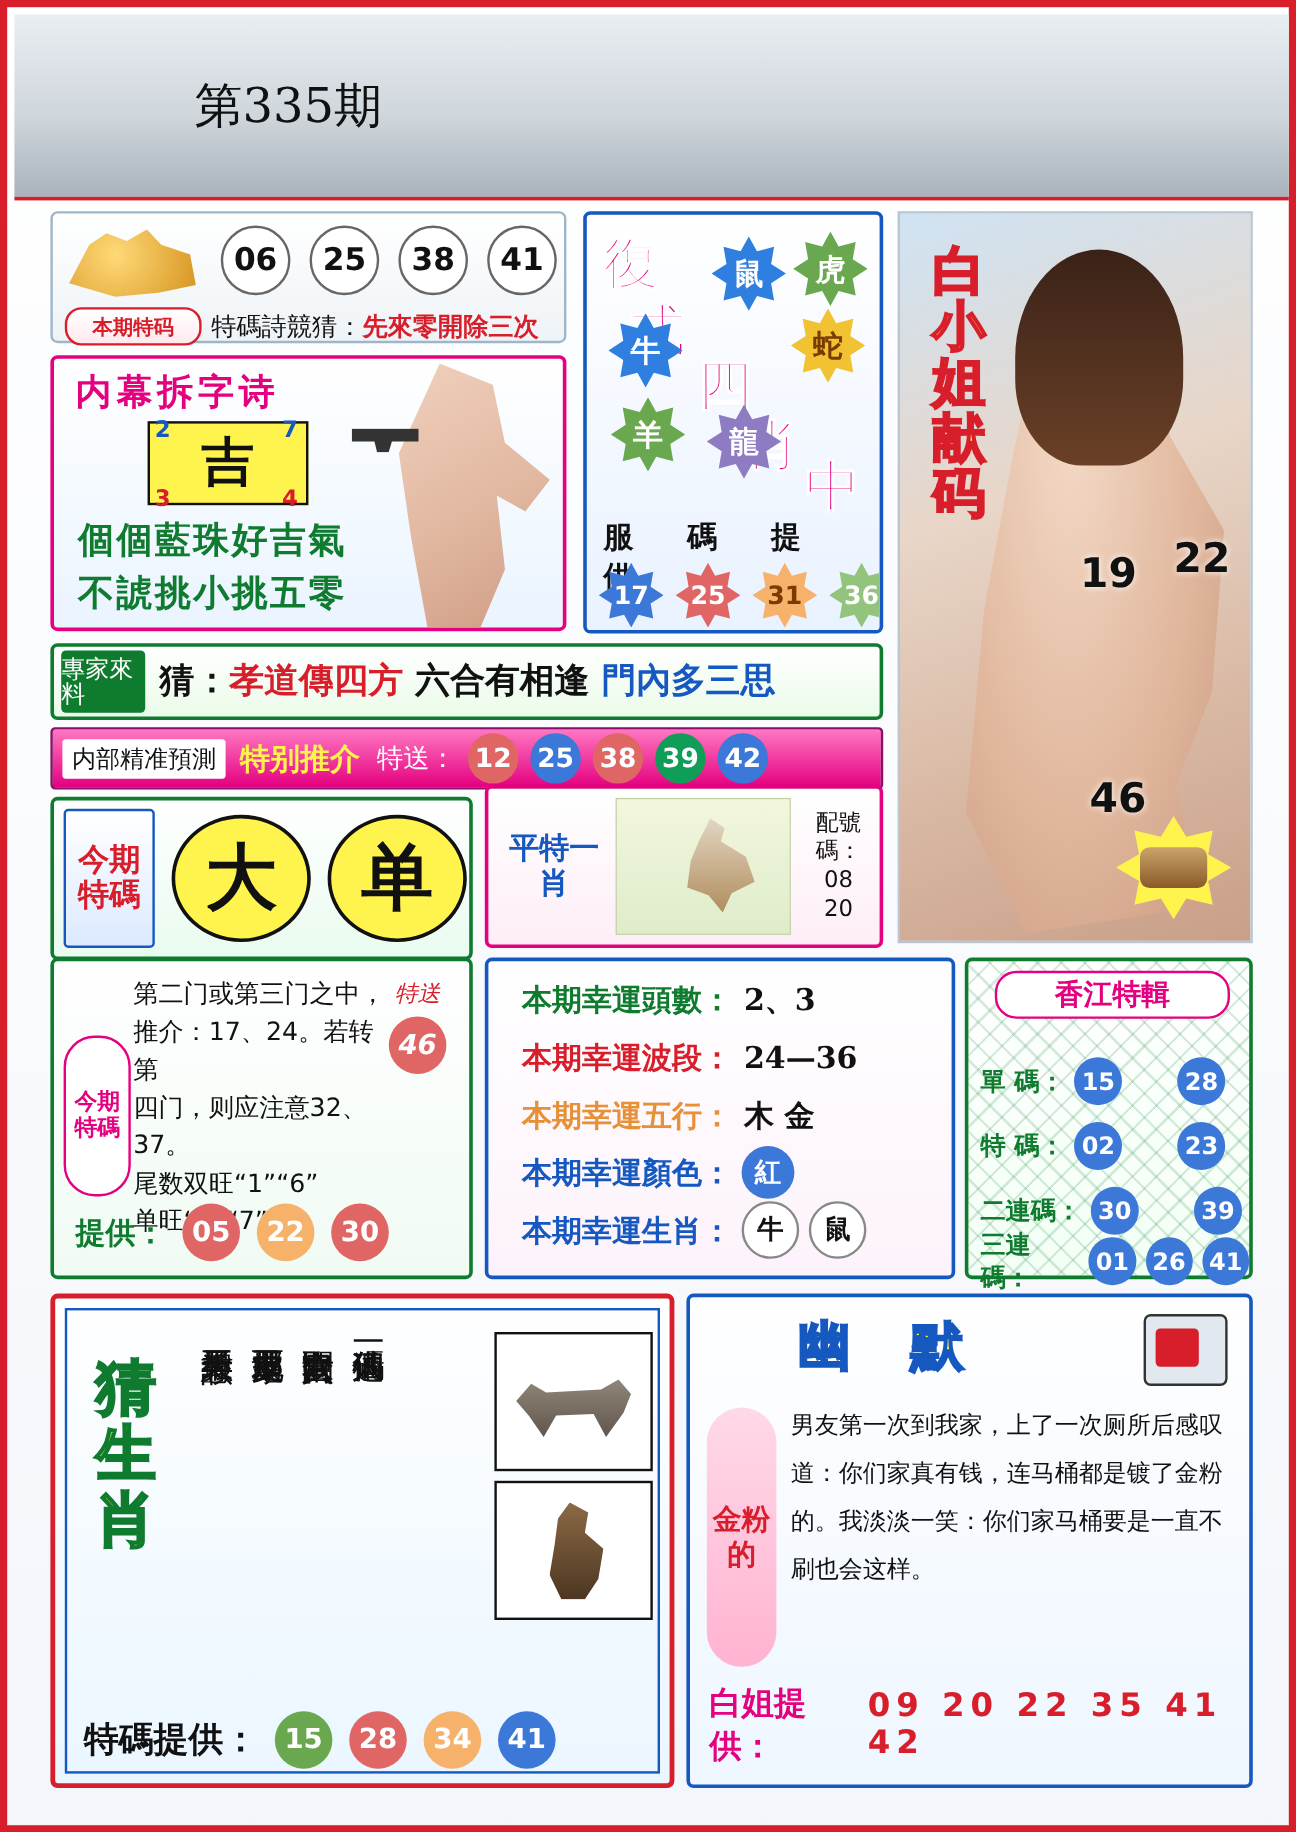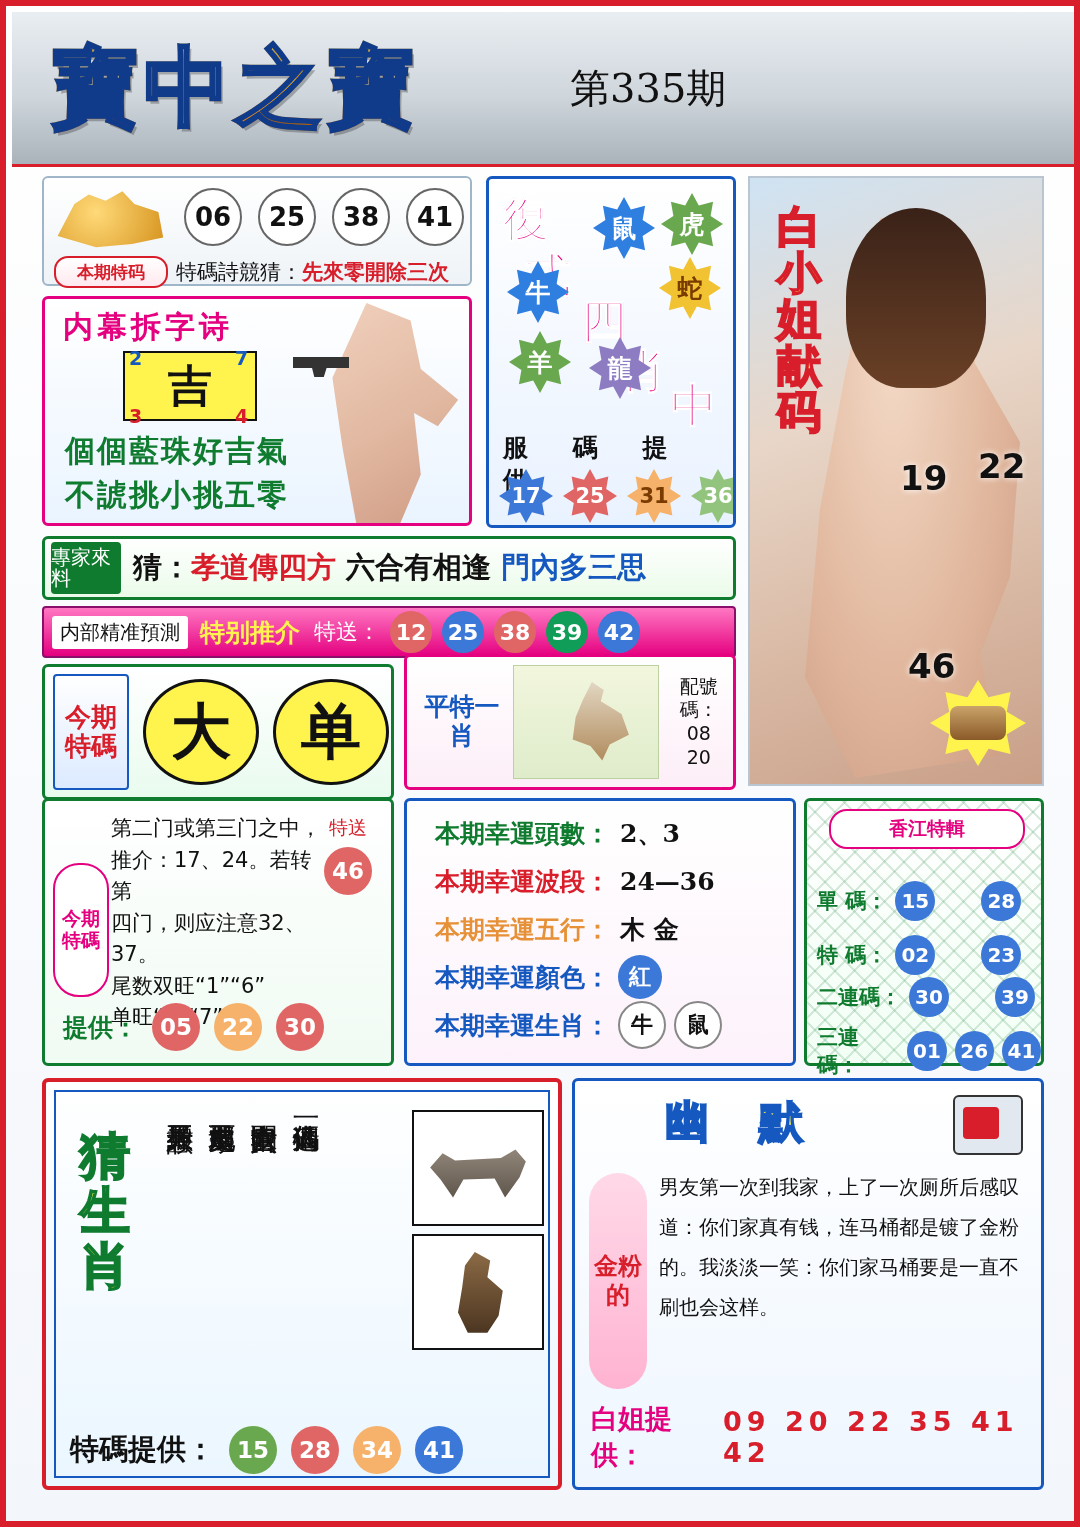--- a/index.html
+++ b/index.html
@@ -146,40 +146,40 @@
     clip-path:polygon(46% 0,62% 10%,58% 24%,86% 40%,96% 66%,70% 78%,60% 98%,44% 80%,20% 72%,24% 44%,34% 22%);}
   .ping .code{margin-left:6px;font-size:19px;color:#111;text-align:center;line-height:1.25;}
   
   .midleft{left:36px;top:792px;width:352px;height:268px;border:3px solid #0f7b2f;border-radius:6px;
     background:linear-gradient(#ffffff,#f0fbf3);}
   .oval-tag{position:absolute;left:8px;top:62px;width:52px;height:130px;border-radius:26px;
     border:2px solid #e4007f;background:#fff;color:#e4007f;font-size:19px;font-weight:bold;
     display:flex;align-items:center;justify-content:center;text-align:center;line-height:1.15;}
   .midleft p{margin:0;color:#111;font-size:21px;line-height:1.5;}
   .ml-text{position:absolute;left:66px;top:12px;width:210px;}
-  .ml-send{position:absolute;right:12px;top:14px;width:62px;text-align:center;color:#d81e2a;font-size:19px;}
+  .ml-send{position:absolute;right:12px;top:14px;width:62px;text-align:center;color:#d81e2a;font-size:19px;font-style:italic;}
   .ml-send .ball{width:48px;height:48px;font-size:23px;margin-top:6px;}
   .ml-supply{position:absolute;left:18px;bottom:12px;display:flex;align-items:center;gap:14px;}
   .ml-supply .t{font-size:25px;color:#0f7b2f;font-weight:bold;}
   .ml-supply .ball{width:48px;height:48px;font-size:23px;}
   
   .lucky{left:398px;top:792px;width:392px;height:268px;border:3px solid #1558c0;border-radius:6px;
     background:linear-gradient(#ffffff,#fdf2fb);padding:8px 0 0 0;}
   .lrow{display:flex;align-items:center;height:48px;padding-left:28px;font-size:25px;font-weight:bold;
     font-family:"DejaVu Serif","Liberation Serif",serif;white-space:nowrap;}
   .lrow .v{margin-left:10px;color:#111;font-weight:bold;}
   .lrow .ball{width:44px;height:44px;font-size:22px;margin-left:8px;}
   
   .hk{left:798px;top:792px;width:240px;height:268px;border:3px solid #0f7b2f;border-radius:6px;
     background:
       repeating-linear-gradient(45deg,rgba(15,123,47,.16) 0 2px,transparent 2px 14px),
       repeating-linear-gradient(-45deg,rgba(15,123,47,.16) 0 2px,transparent 2px 14px),
       linear-gradient(#ffffff,#f2fff5);}
   .hk-title{position:absolute;left:22px;top:8px;width:192px;height:36px;border-radius:18px;
-    background:#fff;border:2px solid #e4007f;color:#e4007f;font-size:19px;font-weight:bold;
+    background:#fff;border:2px solid #e4007f;color:#e4007f;font-size:24px;font-weight:bold;
     display:flex;align-items:center;justify-content:center;
     font-family:"DejaVu Serif","Liberation Serif",serif;}
   .hk-row{position:absolute;left:10px;display:flex;align-items:center;gap:8px;font-size:21px;color:#0f7b2f;font-weight:bold;}
   .hk-row .ball{width:40px;height:40px;font-size:20px;}
   
   .guess{left:36px;top:1072px;width:520px;height:412px;border:4px solid #d81e2a;border-radius:6px;
     background:linear-gradient(#ffffff,#eaf6ff);}
   .guess-inner{position:absolute;inset:8px;border:2px solid #1558c0;}
   .guess-title{position:absolute;left:22px;top:46px;width:74px;font-size:50px;font-weight:bold;
     color:#fff34d;-webkit-text-stroke:2px #0f7b2f;line-height:1.1;text-align:center;
@@ -212,21 +212,20 @@
   .humor-foot .t{font-size:27px;font-weight:bold;color:#e4007f;
     font-family:"DejaVu Serif","Liberation Serif",serif;}
   .humor-foot .n{font-size:27px;font-weight:bold;color:#d81e2a;letter-spacing:5px;}
 </style>
 </head>
 <body>
 
 <div class="page">
 
   <div class="header">
-    <div class="logo">寶中之寶</div>
     <div class="issue">第335期</div>
   </div>
 
   <div class="box topleft">
     <div class="tiger"></div>
     <div class="nums-top">
       <span class="ball w">06</span>
       <span class="ball w">25</span>
       <span class="ball w">38</span>
       <span class="ball w">41</span>
@@ -379,21 +378,21 @@
     <div class="hk-row" style="top:80px;">
       <span>單  碼：</span>
       <span class="ball" style="background:#3c78d8;">15</span>
       <span class="ball" style="background:#3c78d8;margin-left:38px;">28</span>
     </div>
     <div class="hk-row" style="top:134px;">
       <span>特  碼：</span>
       <span class="ball" style="background:#3c78d8;">02</span>
       <span class="ball" style="background:#3c78d8;margin-left:38px;">23</span>
     </div>
-    <div class="hk-row" style="top:176px;">
+    <div class="hk-row" style="top:188px;">
       <span>二連碼：</span>
       <span class="ball" style="background:#3c78d8;">30</span>
       <span class="ball" style="background:#3c78d8;margin-left:38px;">39</span>
     </div>
     <div class="hk-row" style="top:222px;">
       <span>三連碼：</span>
       <span class="ball" style="background:#3c78d8;">01</span>
       <span class="ball" style="background:#3c78d8;">26</span>
       <span class="ball" style="background:#3c78d8;">41</span>
     </div>

